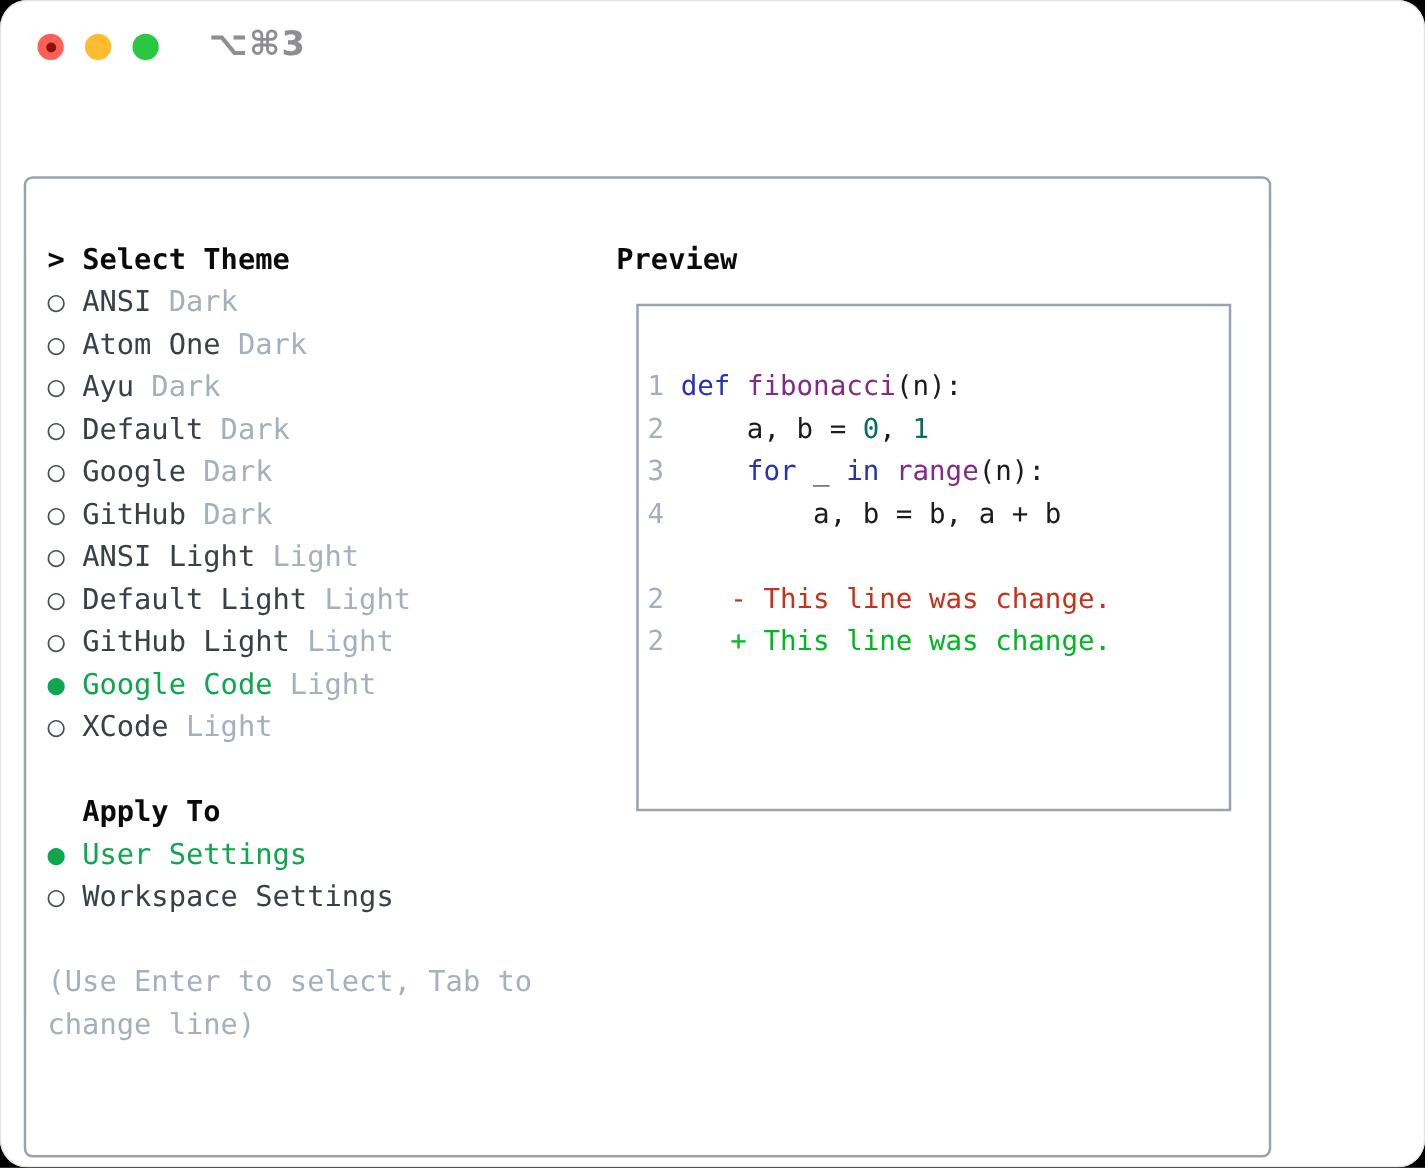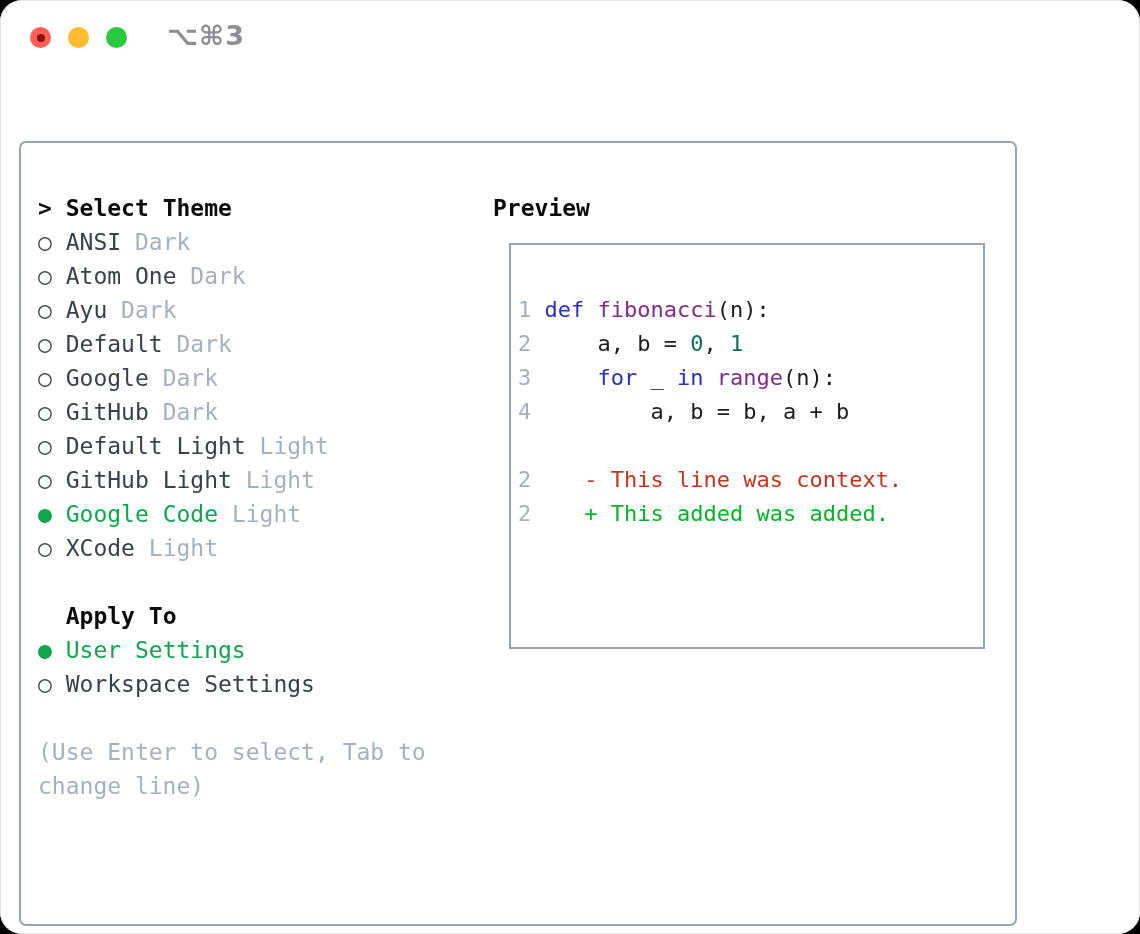--- a/index.html
+++ b/index.html
@@ -72,20 +72,21 @@
         <div class="left-col">
           <div class="row"><span class="prompt">&gt;</span><span> </span><span class="hdr">Select Theme</span></div>
 
           <div>
               <div class="row theme-option"><span class="bullet">○ </span><span class="tname">ANSI</span><span class="tvariant"> Dark</span></div>
               <div class="row theme-option"><span class="bullet">○ </span><span class="tname">Atom One</span><span class="tvariant"> Dark</span></div>
               <div class="row theme-option"><span class="bullet">○ </span><span class="tname">Ayu</span><span class="tvariant"> Dark</span></div>
               <div class="row theme-option"><span class="bullet">○ </span><span class="tname">Default</span><span class="tvariant"> Dark</span></div>
               <div class="row theme-option"><span class="bullet">○ </span><span class="tname">Google</span><span class="tvariant"> Dark</span></div>
               <div class="row theme-option"><span class="bullet">○ </span><span class="tname">GitHub</span><span class="tvariant"> Dark</span></div>
+              <div class="row theme-option"><span class="bullet">○ </span><span class="tname">ANSI Light</span><span class="tvariant"> Light</span></div>
               <div class="row theme-option"><span class="bullet">○ </span><span class="tname">Default Light</span><span class="tvariant"> Light</span></div>
               <div class="row theme-option"><span class="bullet">○ </span><span class="tname">GitHub Light</span><span class="tvariant"> Light</span></div>
               <div class="row theme-option selected"><span class="bullet">● </span><span class="tname">Google Code</span><span class="tvariant"> Light</span></div>
               <div class="row theme-option"><span class="bullet">○ </span><span class="tname">XCode</span><span class="tvariant"> Light</span></div>
             </div>
 
           <div class="row spacer"></div>
 
           <div class="row"><span>  </span><span class="hdr">Apply To</span></div>
 
@@ -104,22 +105,22 @@
 
         <div class="preview-label row hdr">Preview</div>
 
         <div class="preview-box">
           <div>
               <div class="code-line"><span class="seg ln">1 </span><span class="seg kw">def</span><span class="seg pl"> </span><span class="seg fn">fibonacci</span><span class="seg pl">(n):</span></div>
               <div class="code-line"><span class="seg ln">2 </span><span class="seg pl">    a, b = </span><span class="seg num">0</span><span class="seg pl">, </span><span class="seg num">1</span></div>
               <div class="code-line"><span class="seg ln">3 </span><span class="seg pl">    </span><span class="seg kw">for</span><span class="seg pl"> _ </span><span class="seg kw">in</span><span class="seg pl"> </span><span class="seg fn">range</span><span class="seg pl">(n):</span></div>
               <div class="code-line"><span class="seg ln">4 </span><span class="seg pl">        a, b = b, a + b</span></div>
               <div class="code-line"><span class="seg ln">  </span></div>
-              <div class="code-line"><span class="seg ln">2 </span><span class="seg del">   - This line was context.</span></div>
-              <div class="code-line"><span class="seg ln">2 </span><span class="seg add">   + This added was added.</span></div>
+              <div class="code-line"><span class="seg ln">2 </span><span class="seg del">   - This line was change.</span></div>
+              <div class="code-line"><span class="seg ln">2 </span><span class="seg add">   + This line was change.</span></div>
             </div>
         </div>
 
       </div>
     </div>
 
   </div>
 </div>
 
 </body></html>

